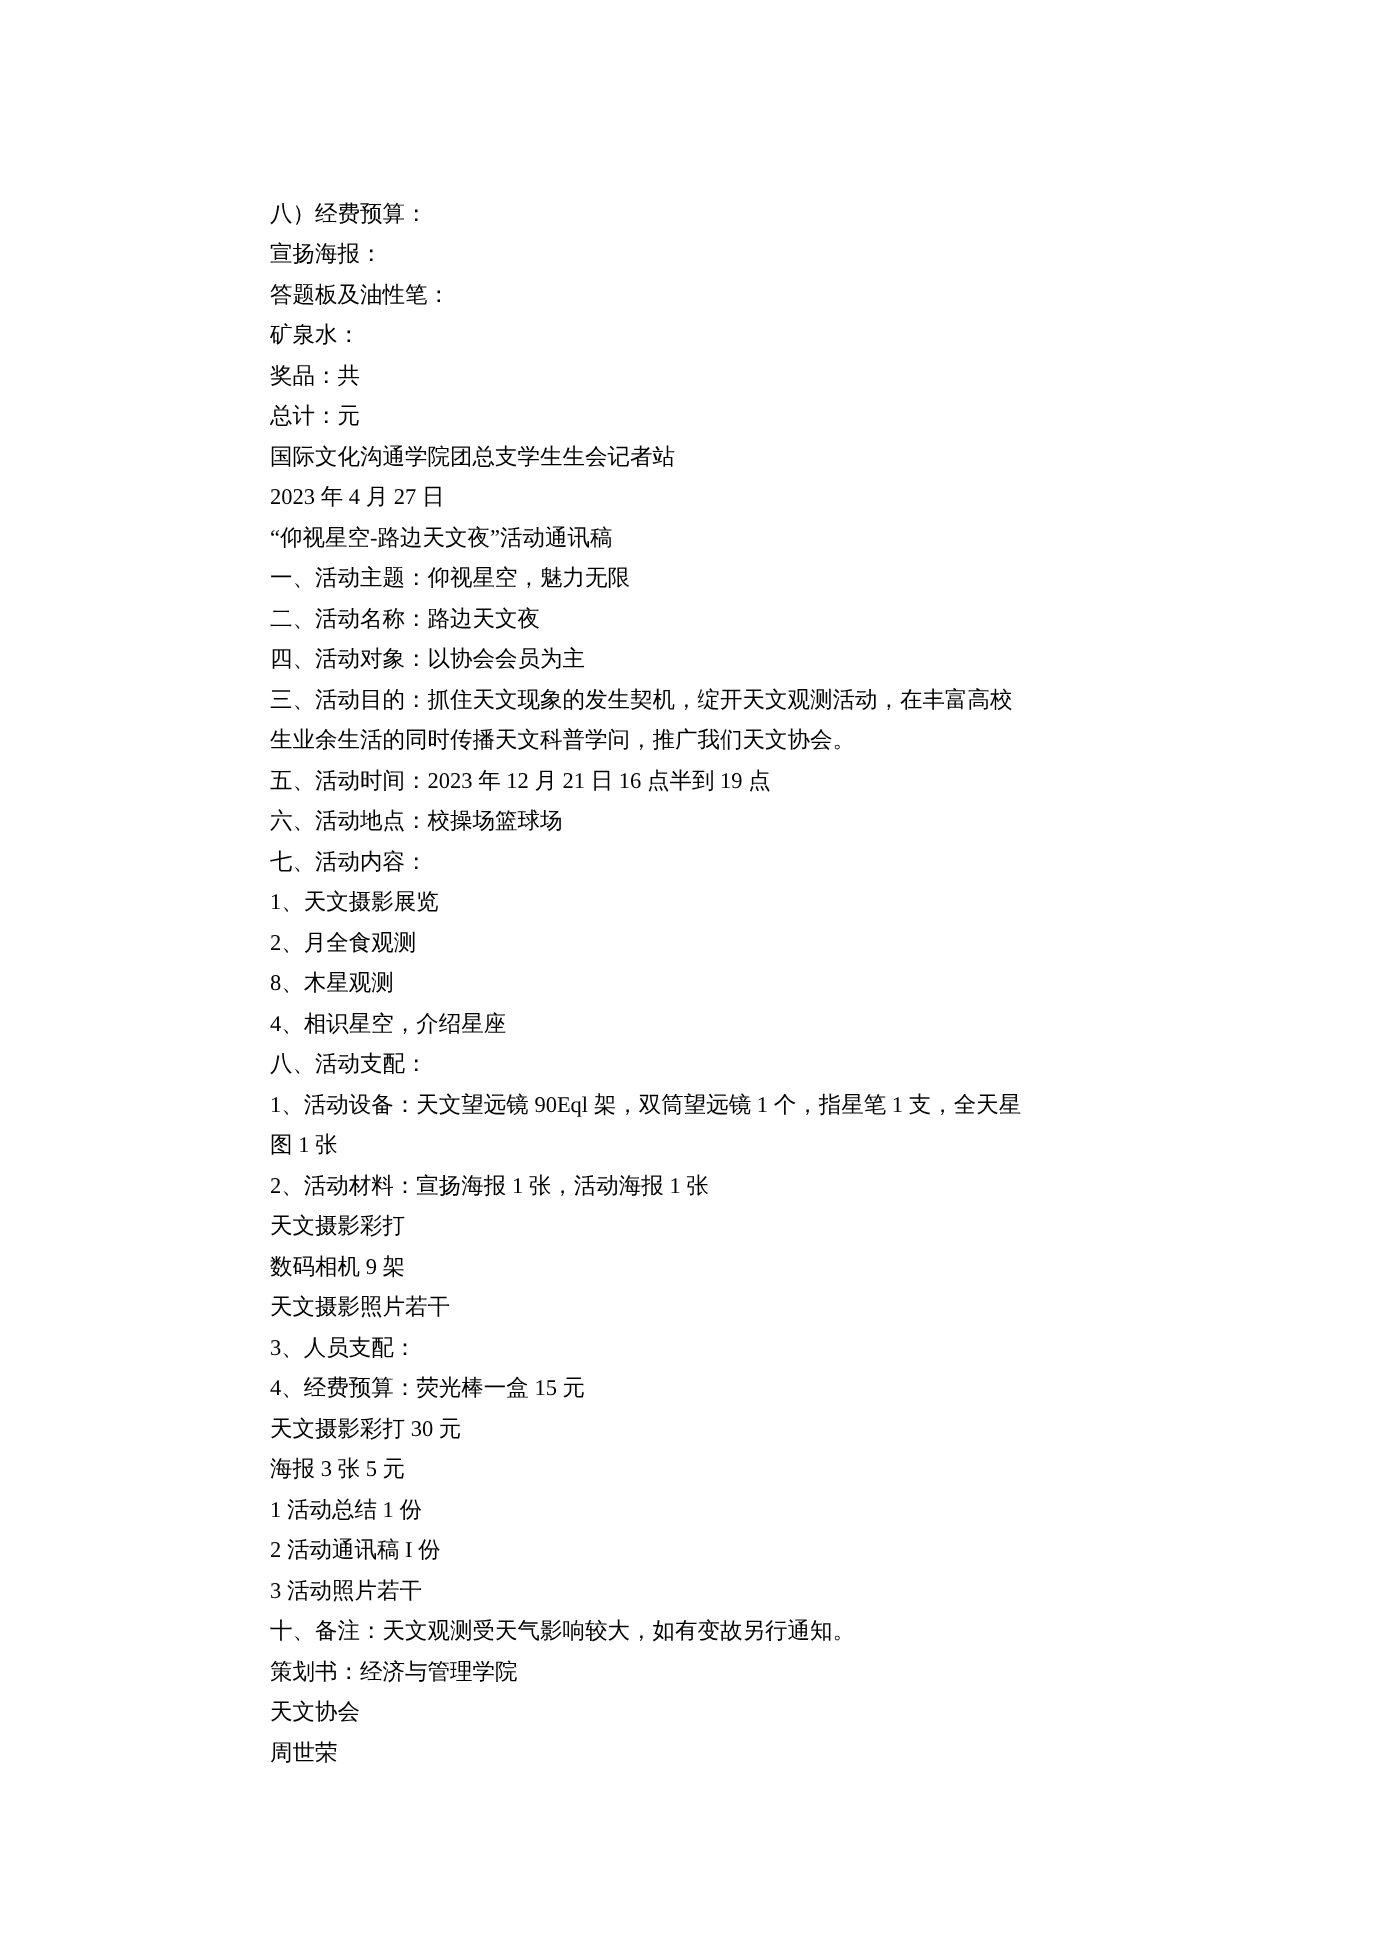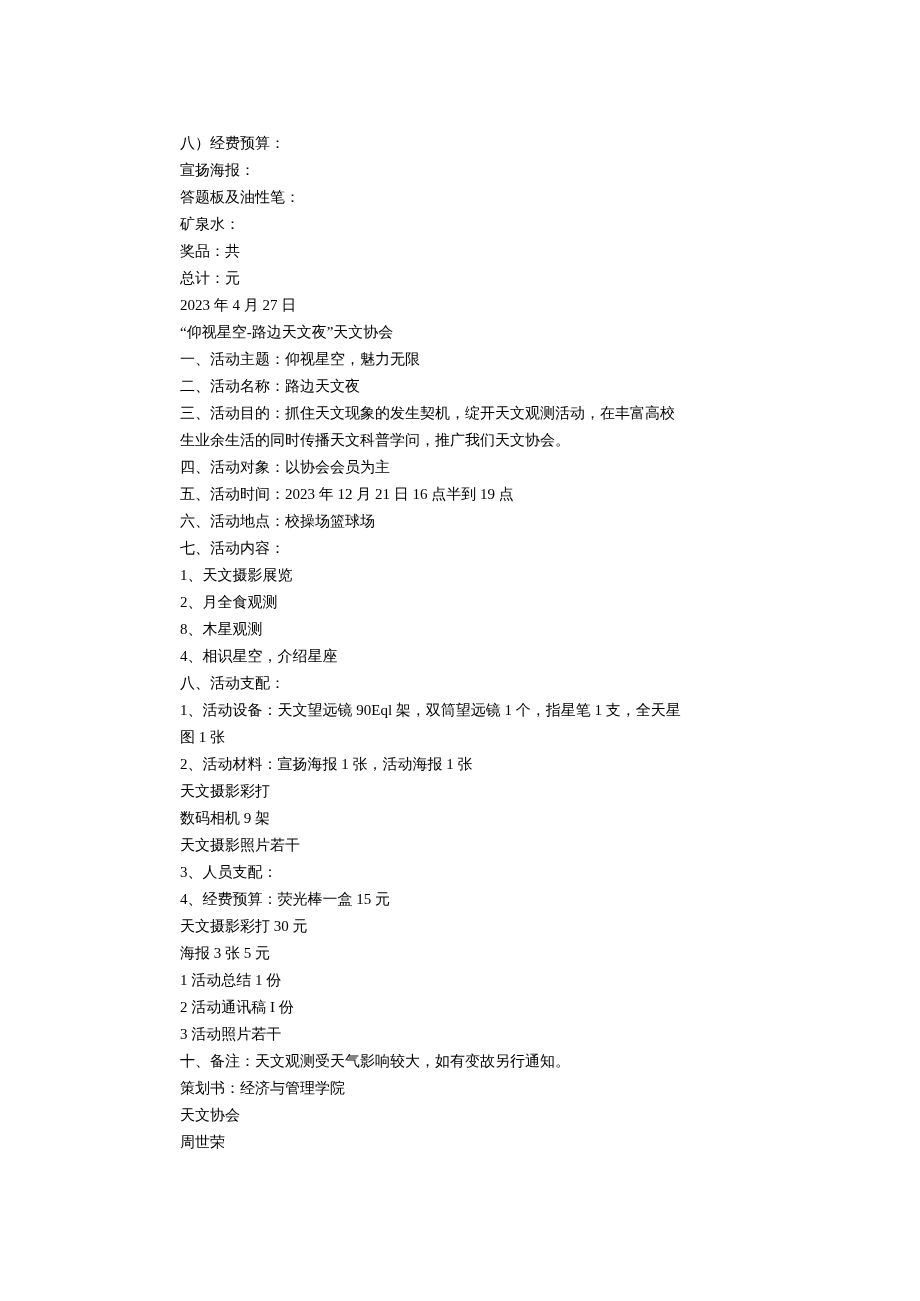--- a/index.html
+++ b/index.html
@@ -23,26 +23,27 @@
 </head>
 <body>
 
 <div class="page">
   <div class="line">八）经费预算：</div>
   <div class="line">宣扬海报：</div>
   <div class="line">答题板及油性笔：</div>
   <div class="line">矿泉水：</div>
   <div class="line">奖品：共</div>
   <div class="line">总计：元</div>
+  <div class="line">国际文化沟通学院团总支学生生会记者站</div>
   <div class="line">2023 年 4 月 27 日</div>
-  <div class="line">“仰视星空-路边天文夜”天文协会</div>
+  <div class="line">“仰视星空-路边天文夜”活动通讯稿</div>
   <div class="line">一、活动主题：仰视星空，魅力无限</div>
   <div class="line">二、活动名称：路边天文夜</div>
+  <div class="line">四、活动对象：以协会会员为主</div>
   <div class="line">三、活动目的：抓住天文现象的发生契机，绽开天文观测活动，在丰富高校生业余生活的同时传播天文科普学问，推广我们天文协会。</div>
-  <div class="line">四、活动对象：以协会会员为主</div>
   <div class="line">五、活动时间：2023 年 12 月 21 日 16 点半到 19 点</div>
   <div class="line">六、活动地点：校操场篮球场</div>
   <div class="line">七、活动内容：</div>
   <div class="line">1、天文摄影展览</div>
   <div class="line">2、月全食观测</div>
   <div class="line">8、木星观测</div>
   <div class="line">4、相识星空，介绍星座</div>
   <div class="line">八、活动支配：</div>
   <div class="line">1、活动设备：天文望远镜 90Eql 架，双筒望远镜 1 个，指星笔 1 支，全天星图 1 张</div>
   <div class="line">2、活动材料：宣扬海报 1 张，活动海报 1 张</div>

